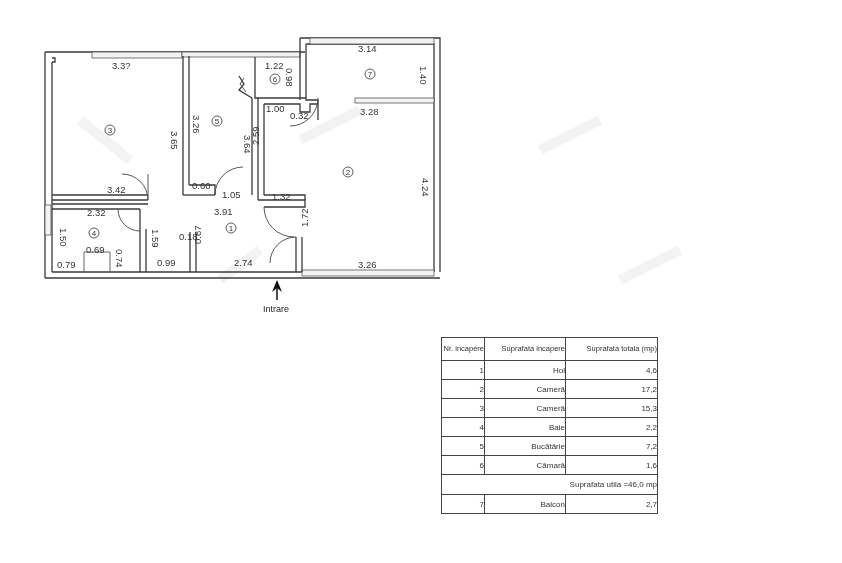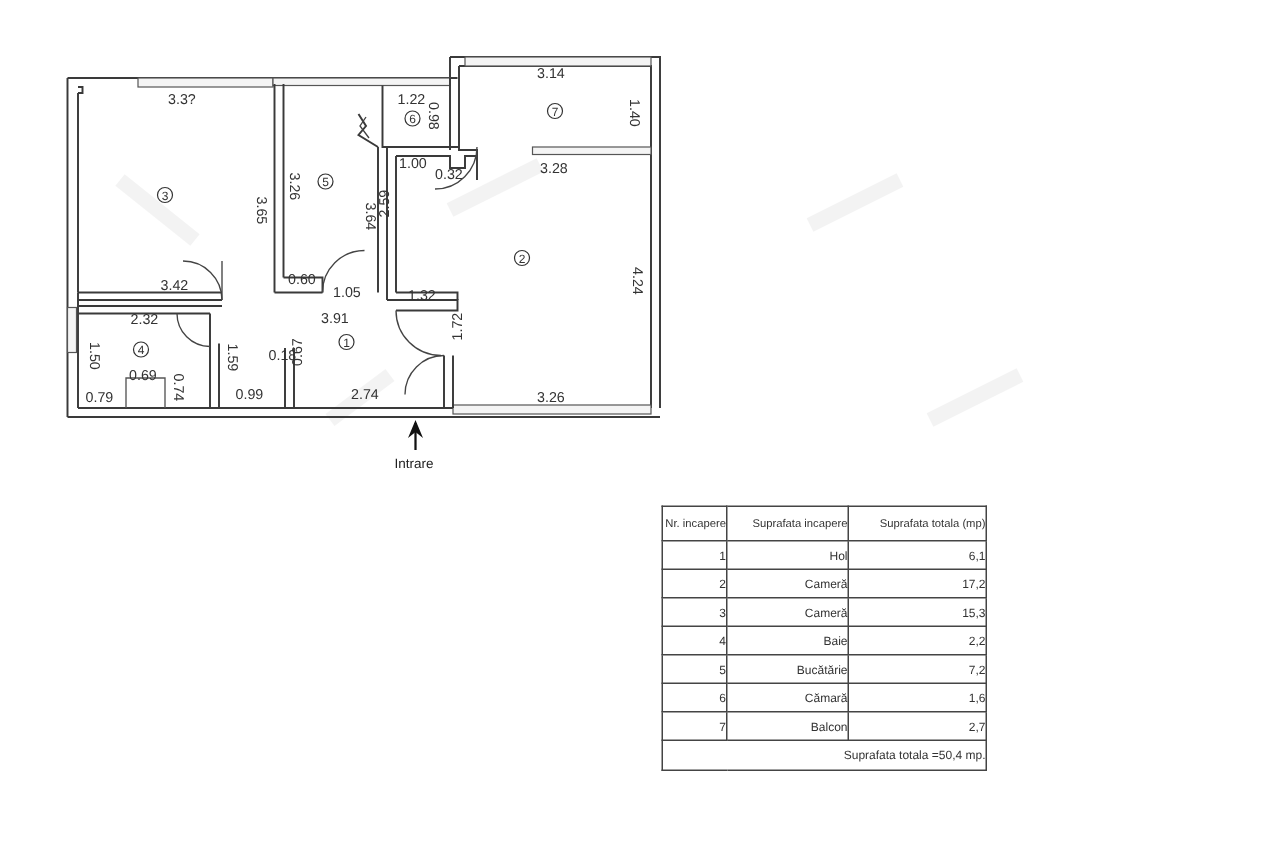--- a/index.html
+++ b/index.html
@@ -187,21 +187,21 @@
     <tr>
       <th class="col-nr">Nr. incapere</th>
       <th class="col-name">Suprafata incapere</th>
       <th>Suprafata totala (mp)</th>
     </tr>
   </thead>
   <tbody>
     <tr>
       <td>1</td>
       <td>Hol</td>
-      <td>6,1</td>
+      <td>4,6</td>
     </tr>
     <tr>
       <td>2</td>
       <td>Cameră</td>
       <td>17,2</td>
     </tr>
     <tr>
       <td>3</td>
       <td>Cameră</td>
       <td>15,3</td>
@@ -214,22 +214,22 @@
     <tr>
       <td>5</td>
       <td>Bucătărie</td>
       <td>7,2</td>
     </tr>
     <tr>
       <td>6</td>
       <td>Cămară</td>
       <td>1,6</td>
     </tr>
+    <tr class="summary">
+      <td colspan="3">Suprafata utila =46,0 mp</td>
+    </tr>
     <tr>
       <td>7</td>
       <td>Balcon</td>
       <td>2,7</td>
     </tr>
-    <tr class="summary">
-      <td colspan="3">Suprafata totala =50,4 mp.</td>
-    </tr>
   </tbody>
 </table>
 
 </body></html>

